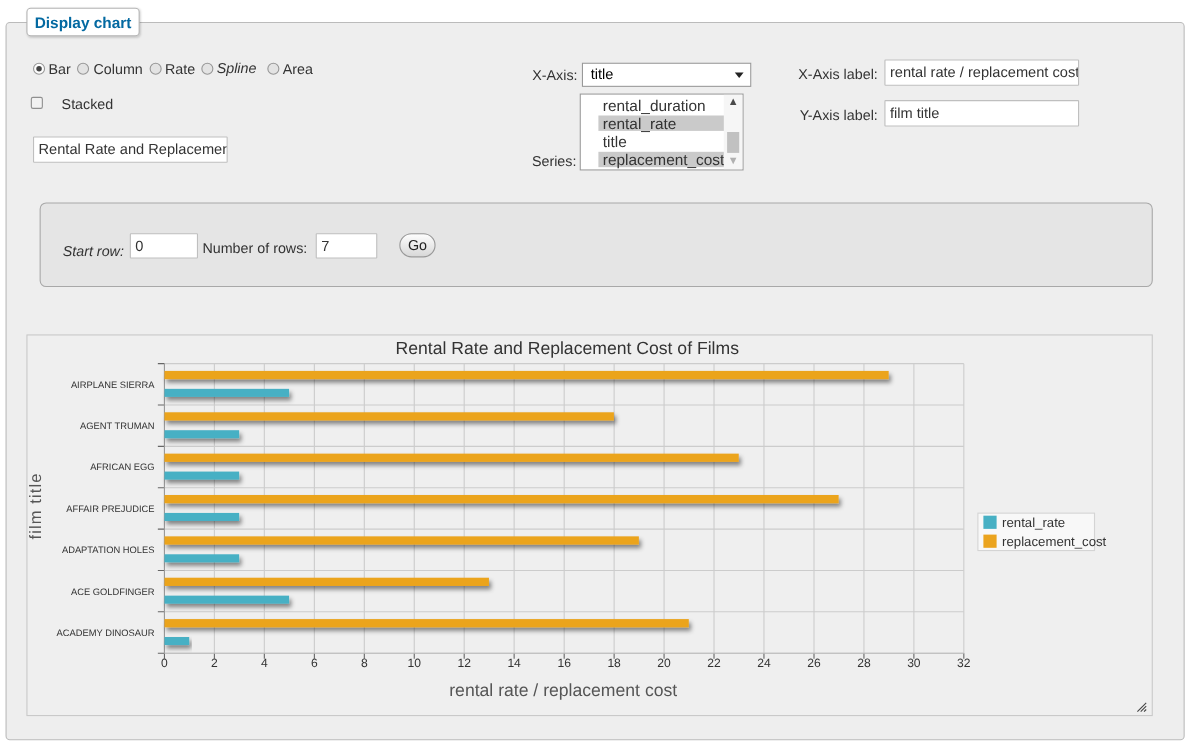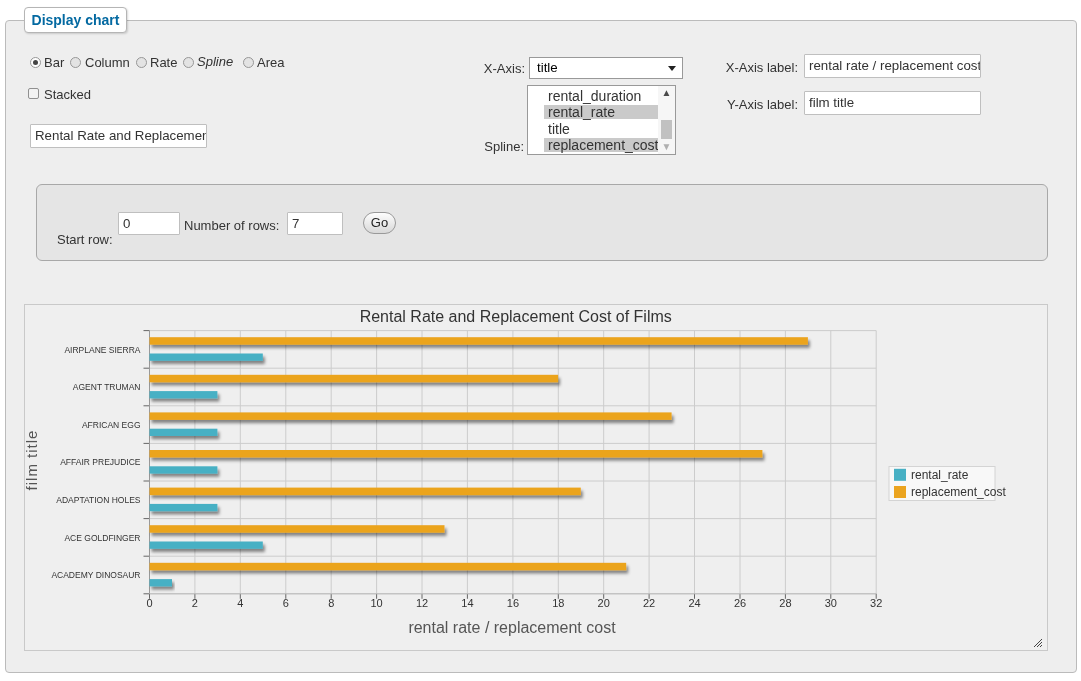--- a/index.html
+++ b/index.html
@@ -36,47 +36,47 @@
   <div class="abs radio" style="left:70px;top:57px;"></div>
   <div class="abs lbl" style="left:85px;top:55px;">Column</div>
   <div class="abs radio" style="left:136px;top:57px;"></div>
   <div class="abs lbl" style="left:150px;top:55px;">Rate</div>
   <div class="abs radio" style="left:183px;top:57px;"></div>
   <div class="abs lbl" style="left:197px;top:54px;font-style:italic;">Spline</div>
   <div class="abs radio" style="left:243px;top:57px;"></div>
   <div class="abs lbl" style="left:257px;top:55px;">Area</div>
 
   <div class="abs checkbox" style="left:28px;top:88px;"></div>
-  <div class="abs lbl" style="left:44px;top:87px;">Stacked</div>
+  <div class="abs lbl" style="left:56px;top:87px;">Stacked</div>
 
   <div class="abs tinput" style="left:30px;top:124px;width:171px;height:22px;">Rental Rate and Replacement Cost of Films</div>
 
   <div class="abs lbl" style="left:400px;top:61px;width:125px;text-align:right;">X-Axis:</div>
   <div class="abs" id="selectbox">title<span class="arr"></span></div>
 
-  <div class="abs lbl" style="left:400px;top:139px;width:124px;text-align:right;">Spline:</div>
+  <div class="abs lbl" style="left:400px;top:139px;width:124px;text-align:right;">Series:</div>
   <div class="abs" id="listbox">
     <div class="opt" style="top:2.5px;">rental_duration</div>
     <div class="opt sel" style="top:19px;">rental_rate</div>
     <div class="opt" style="top:35.5px;">title</div>
     <div class="opt sel" style="top:52px;">replacement_cost</div>
     <div id="sbar">
       <div class="sarr" style="top:0;">▲</div>
       <div id="sthumb"></div>
       <div class="sarr" style="bottom:0;color:#b0b0b0;">▼</div>
     </div>
   </div>
 
   <div class="abs lbl" style="left:670px;top:60px;width:128px;text-align:right;">X-Axis label:</div>
   <div class="abs tinput" style="left:804px;top:54px;width:171px;height:22px;">rental rate / replacement cost</div>
   <div class="abs lbl" style="left:670px;top:97px;width:128px;text-align:right;">Y-Axis label:</div>
   <div class="abs tinput" style="left:804px;top:91px;width:171px;height:22px;">film title</div>
 
   <div class="abs" id="panel"></div>
-  <div class="abs lbl" style="left:57px;top:232px;">Start row:</div>
+  <div class="abs lbl" style="left:57px;top:221px;font-style:italic;">Start row:</div>
   <div class="abs tinput" style="left:118px;top:212px;width:56px;height:21px;line-height:21px;">0</div>
   <div class="abs lbl" style="left:184px;top:218px;">Number of rows:</div>
   <div class="abs tinput" style="left:287px;top:212px;width:50px;height:21px;line-height:21px;">7</div>
   <div class="abs btn" style="left:363px;top:212px;width:31px;height:20px;">Go</div>
 
   <div class="abs" id="chartbox">
     <svg width="1022" height="345">
       <defs>
           <filter id="sh" x="-5%" y="-60%" width="115%" height="260%">
             <feDropShadow dx="2" dy="3.2" stdDeviation="1.8" flood-color="#000" flood-opacity="0.45"></feDropShadow>

